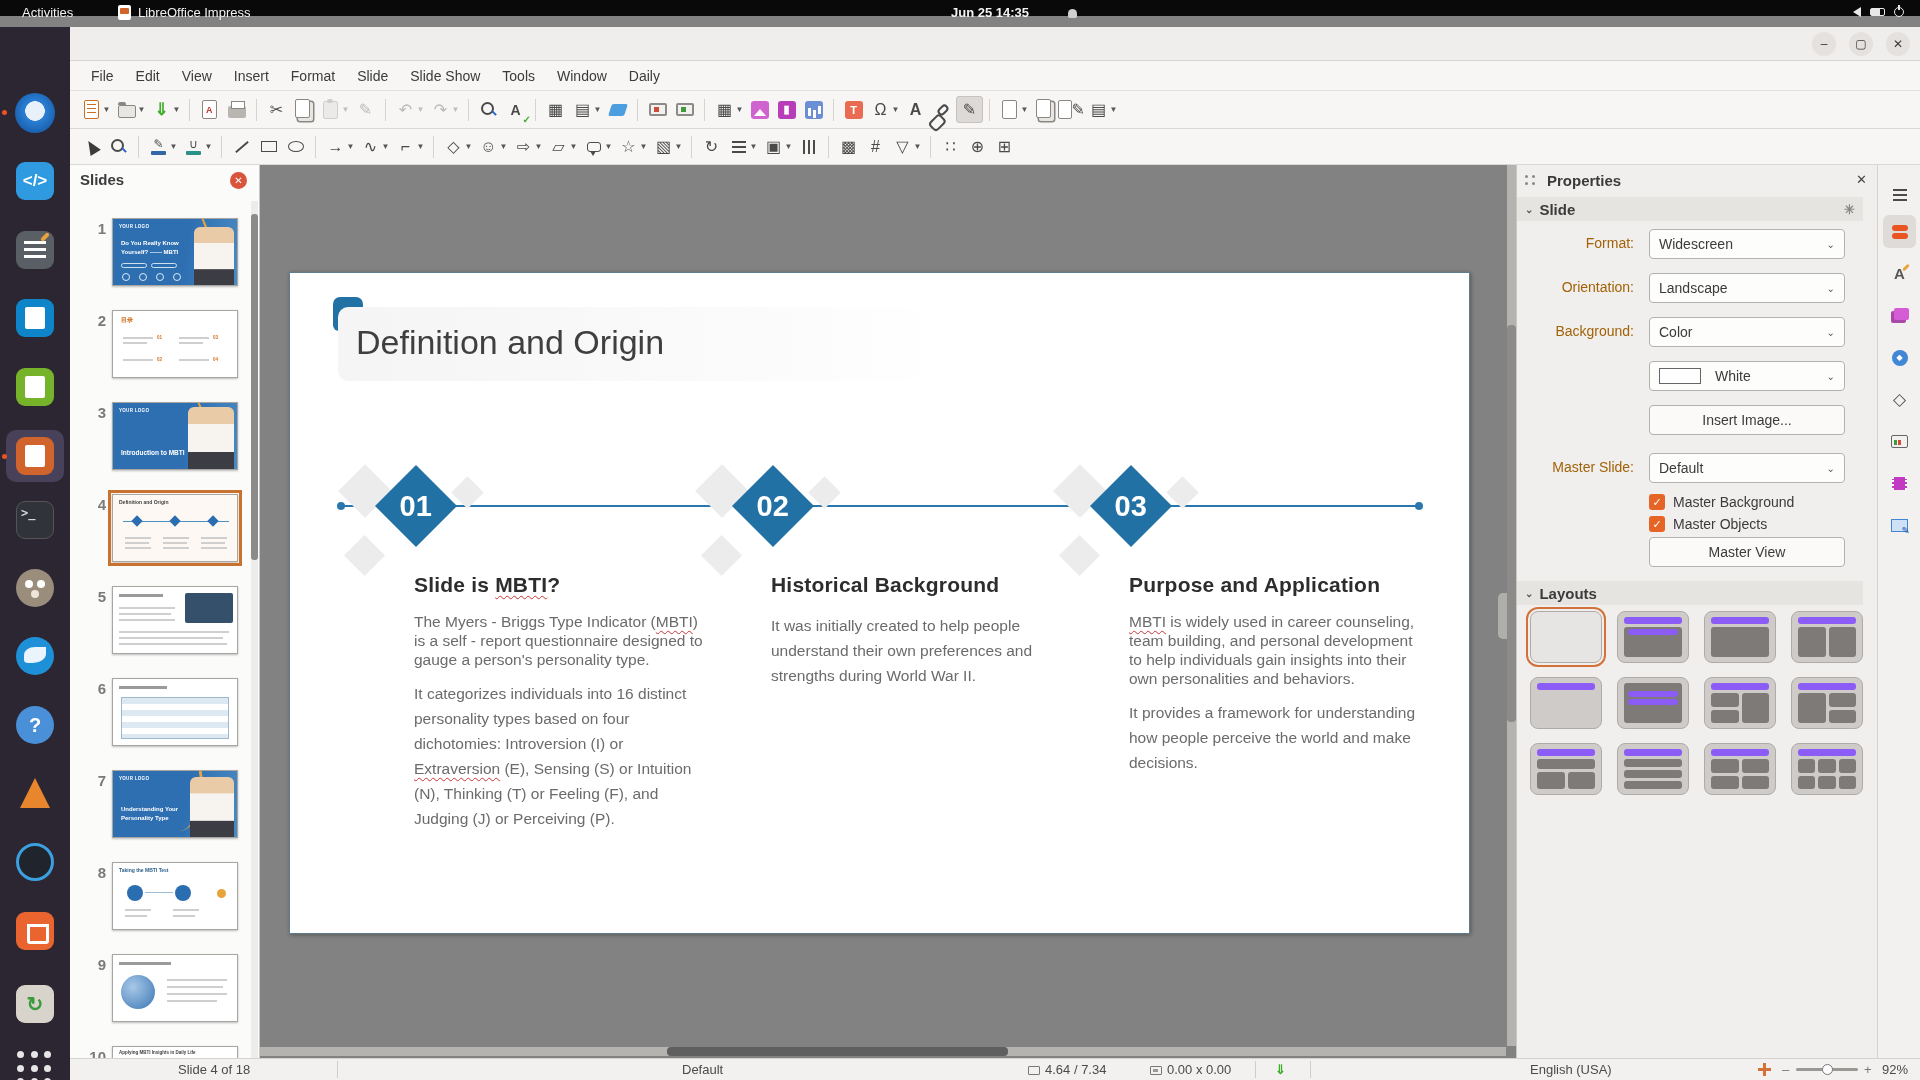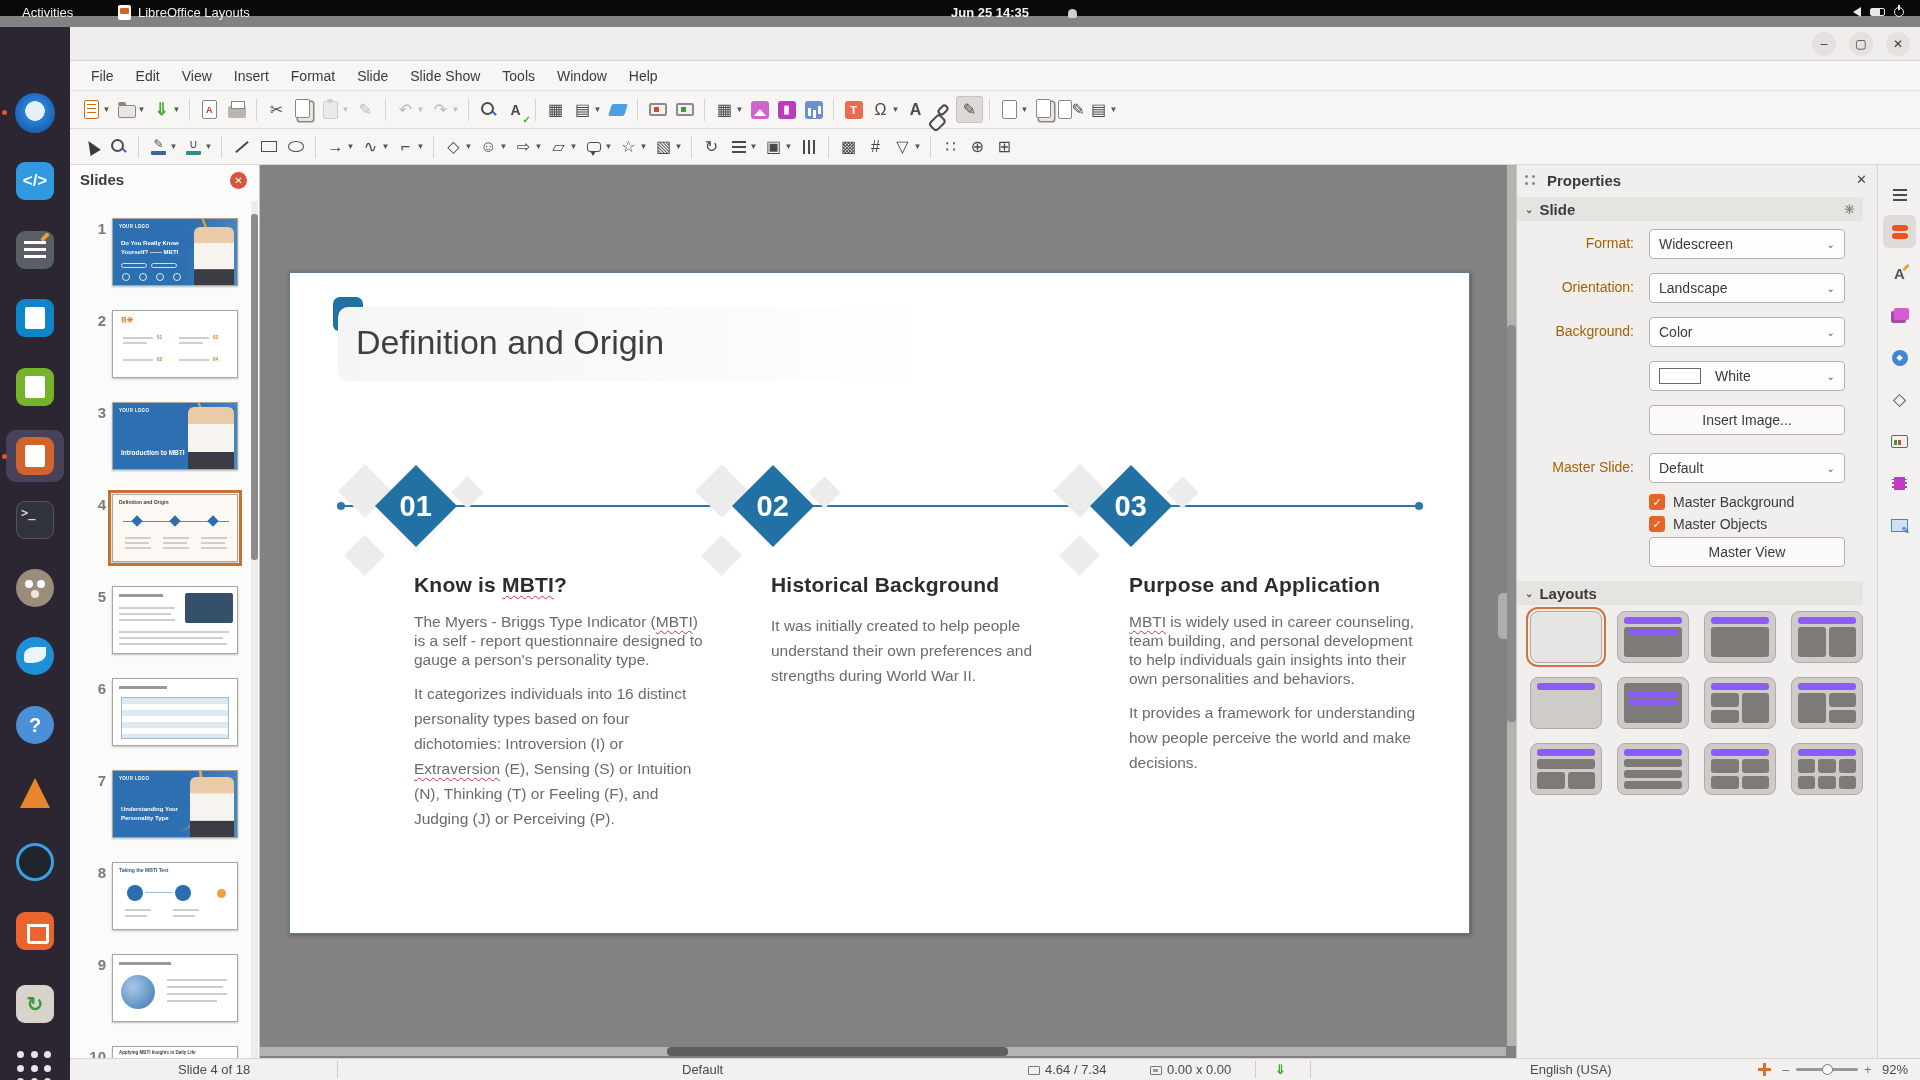--- a/index.html
+++ b/index.html
@@ -223,21 +223,21 @@
 </style>
 </head>
 <body>
 
 <div class="screen">
 
   <div class="topbar">
     <span class="activities">Activities</span>
     <span class="appbox">
       <span class="impress-mini"></span>
-      <span>LibreOffice Layouts</span>
+      <span>LibreOffice Impress</span>
     </span>
     <span class="clock">Jun 25 14:35</span>
     <span class="bell"></span>
     <span class="tray">
       <span class="spk"></span>
       <span class="bat"></span>
       <span class="pwr"></span>
     </span>
   </div>
 
@@ -315,21 +315,21 @@
     <div class="menubar">
       <span class="menu-item">File</span>
       <span class="menu-item">Edit</span>
       <span class="menu-item">View</span>
       <span class="menu-item">Insert</span>
       <span class="menu-item">Format</span>
       <span class="menu-item">Slide</span>
       <span class="menu-item">Slide Show</span>
       <span class="menu-item">Tools</span>
       <span class="menu-item">Window</span>
-      <span class="menu-item">Help</span>
+      <span class="menu-item">Daily</span>
     </div>
 
     <div class="toolbar tb1">
       <span class="tbi">
           <span class="pg new"></span>
         </span>
         <span class="dd">▼</span>
       <span class="tbi">
           <span class="folder"></span>
         </span>
@@ -661,21 +661,21 @@
           <div class="cluster" style="left:761px">
             <span class="acc a1"></span>
               <span class="acc a2"></span>
               <span class="acc a3"></span>
             <div class="dia">
                 <span>03</span>
               </div>
           </div>
 
           <div class="col" style="left:124px">
-            <h3><span>Know is </span><span class="sq">MBTI</span><span>?</span></h3>
+            <h3><span>Slide is </span><span class="sq">MBTI</span><span>?</span></h3>
             <p class="p1"><span>The Myers - Briggs Type Indicator (</span><span class="sq">MBTI</span><span>) is a self - report questionnaire designed to gauge a person's personality type.</span></p>
             <p class="p2"><span>It categorizes individuals into 16 distinct personality types based on four dichotomies: Introversion (I) or </span><span class="sq">Extraversion</span><span> (E), Sensing (S) or Intuition (N), Thinking (T) or Feeling (F), and Judging (J) or Perceiving (P).</span></p>
           </div>
 
           <div class="col" style="left:481px">
             <h3><span>Historical Background</span></h3>
             <p class="p2"><span>It was initially created to help people understand their own preferences and strengths during World War II.</span></p>
           </div>
 
           <div class="col" style="left:839px">

